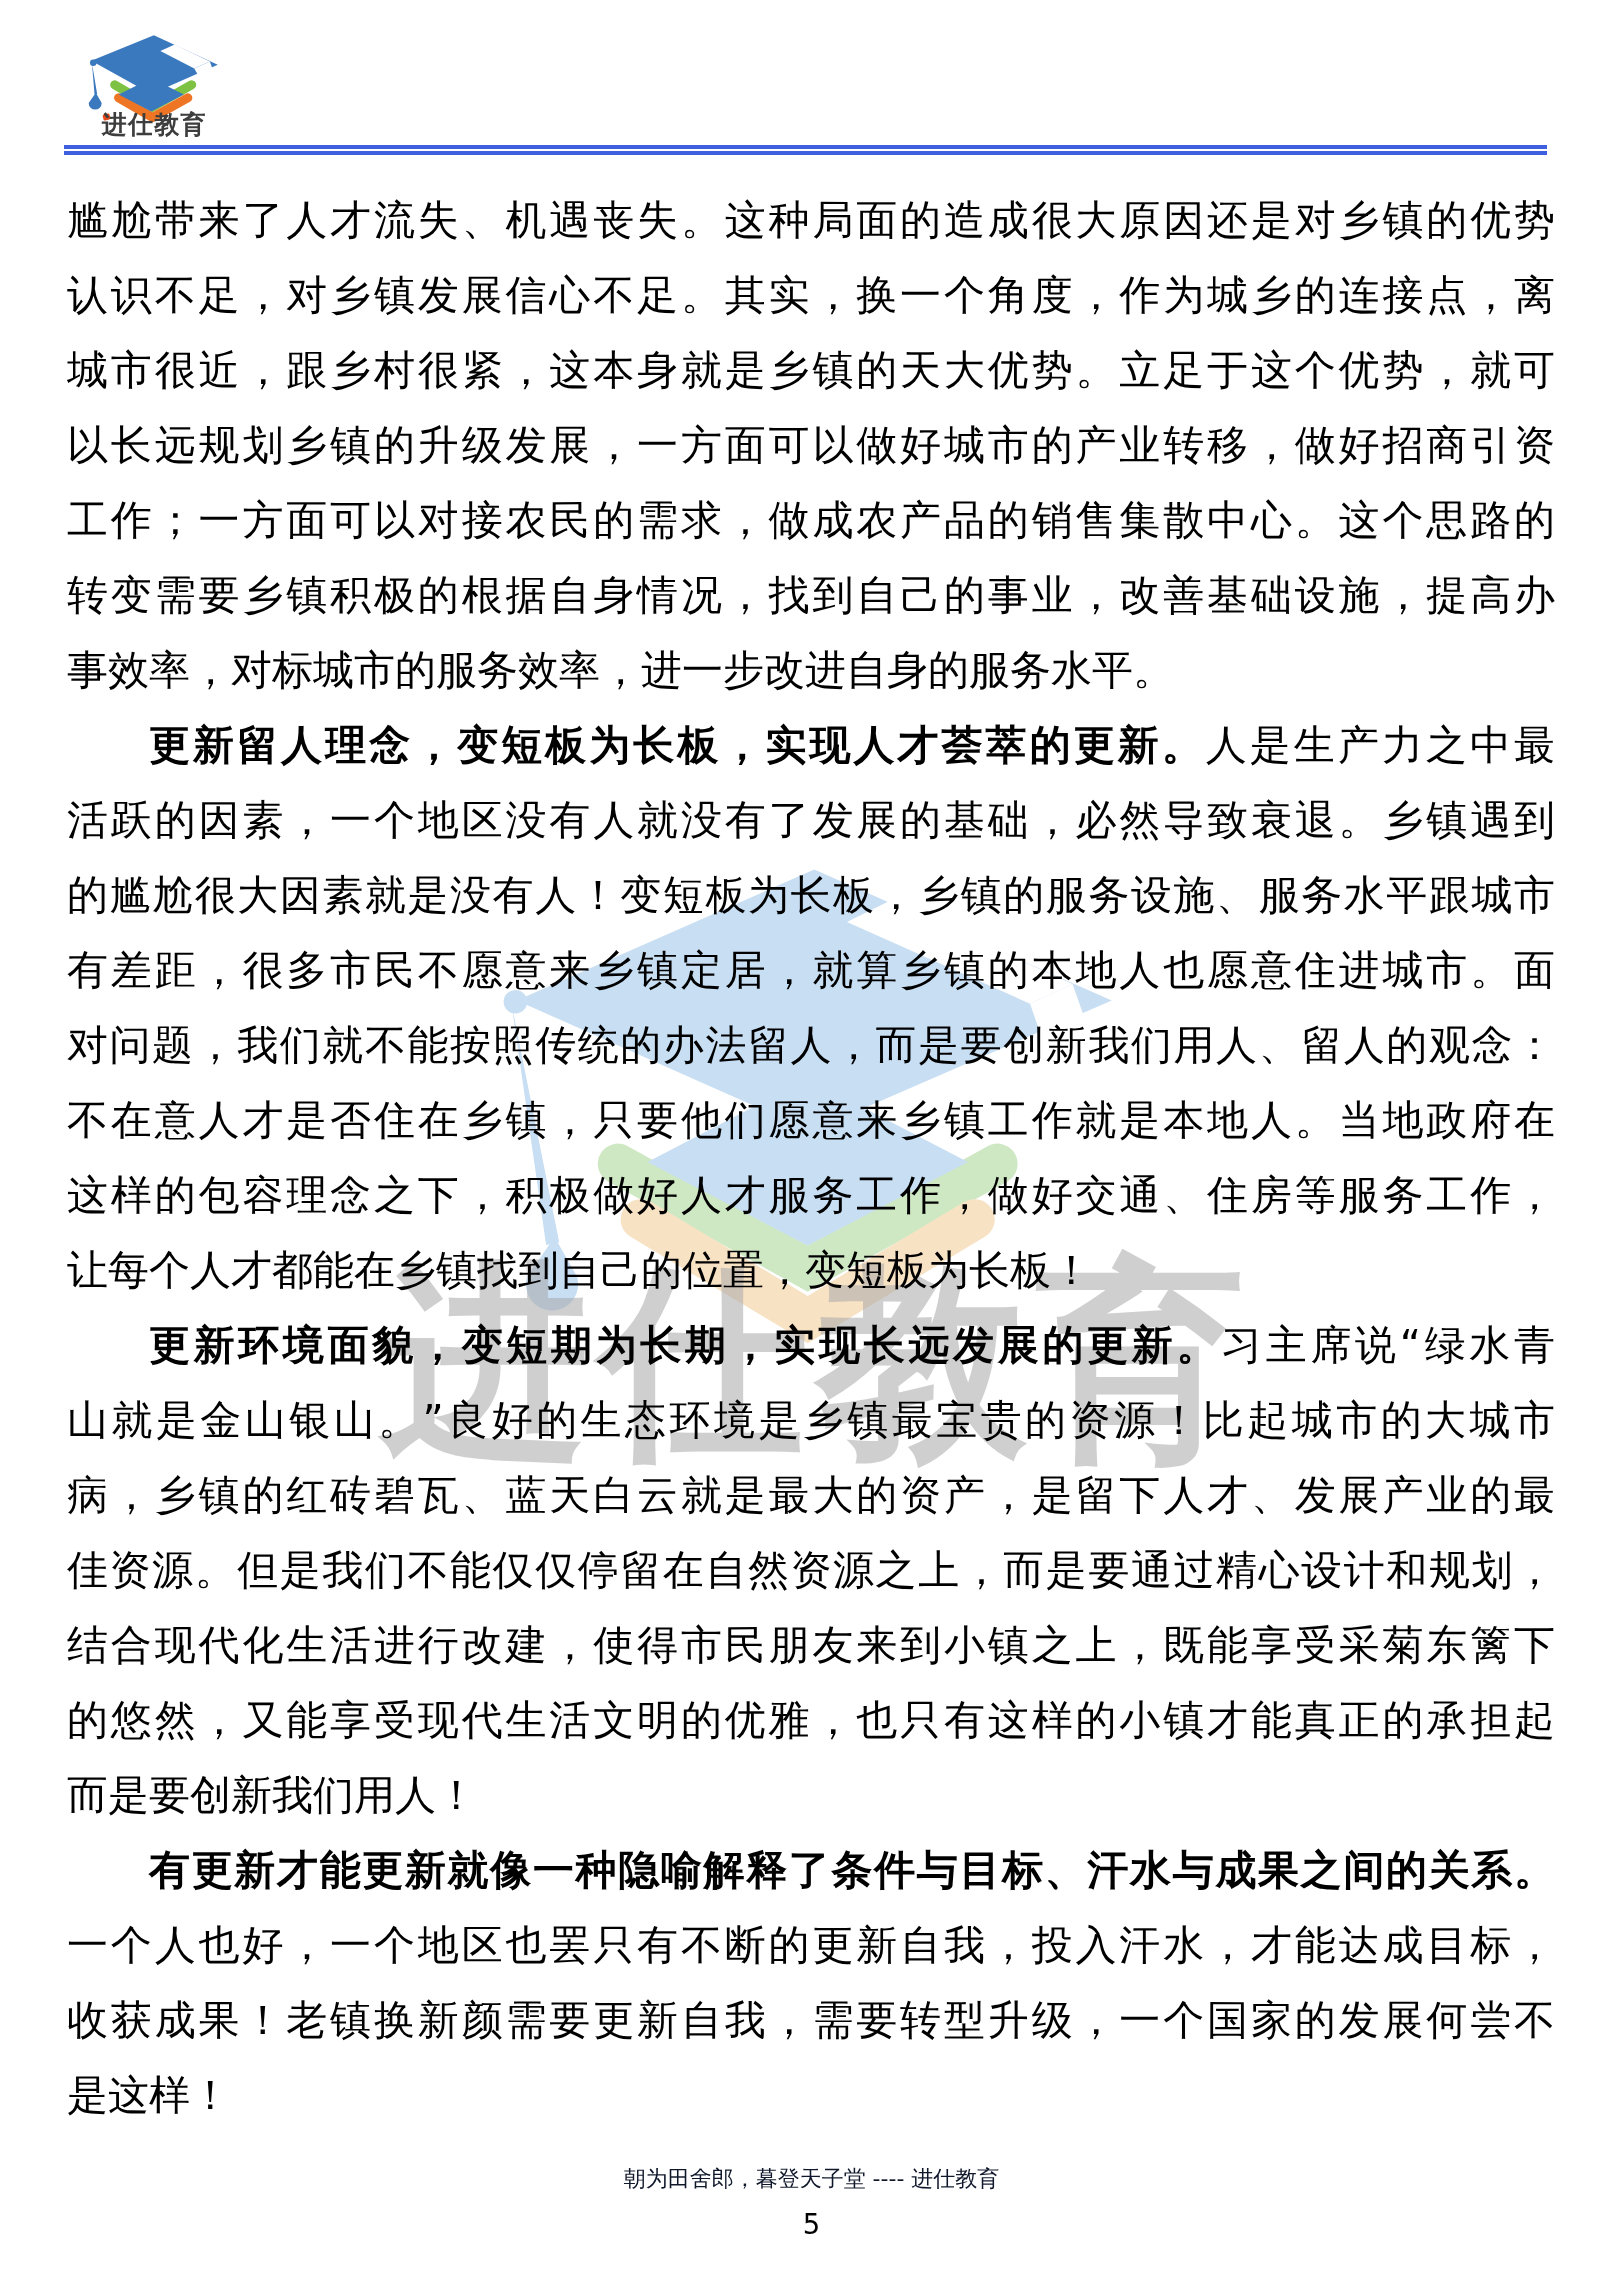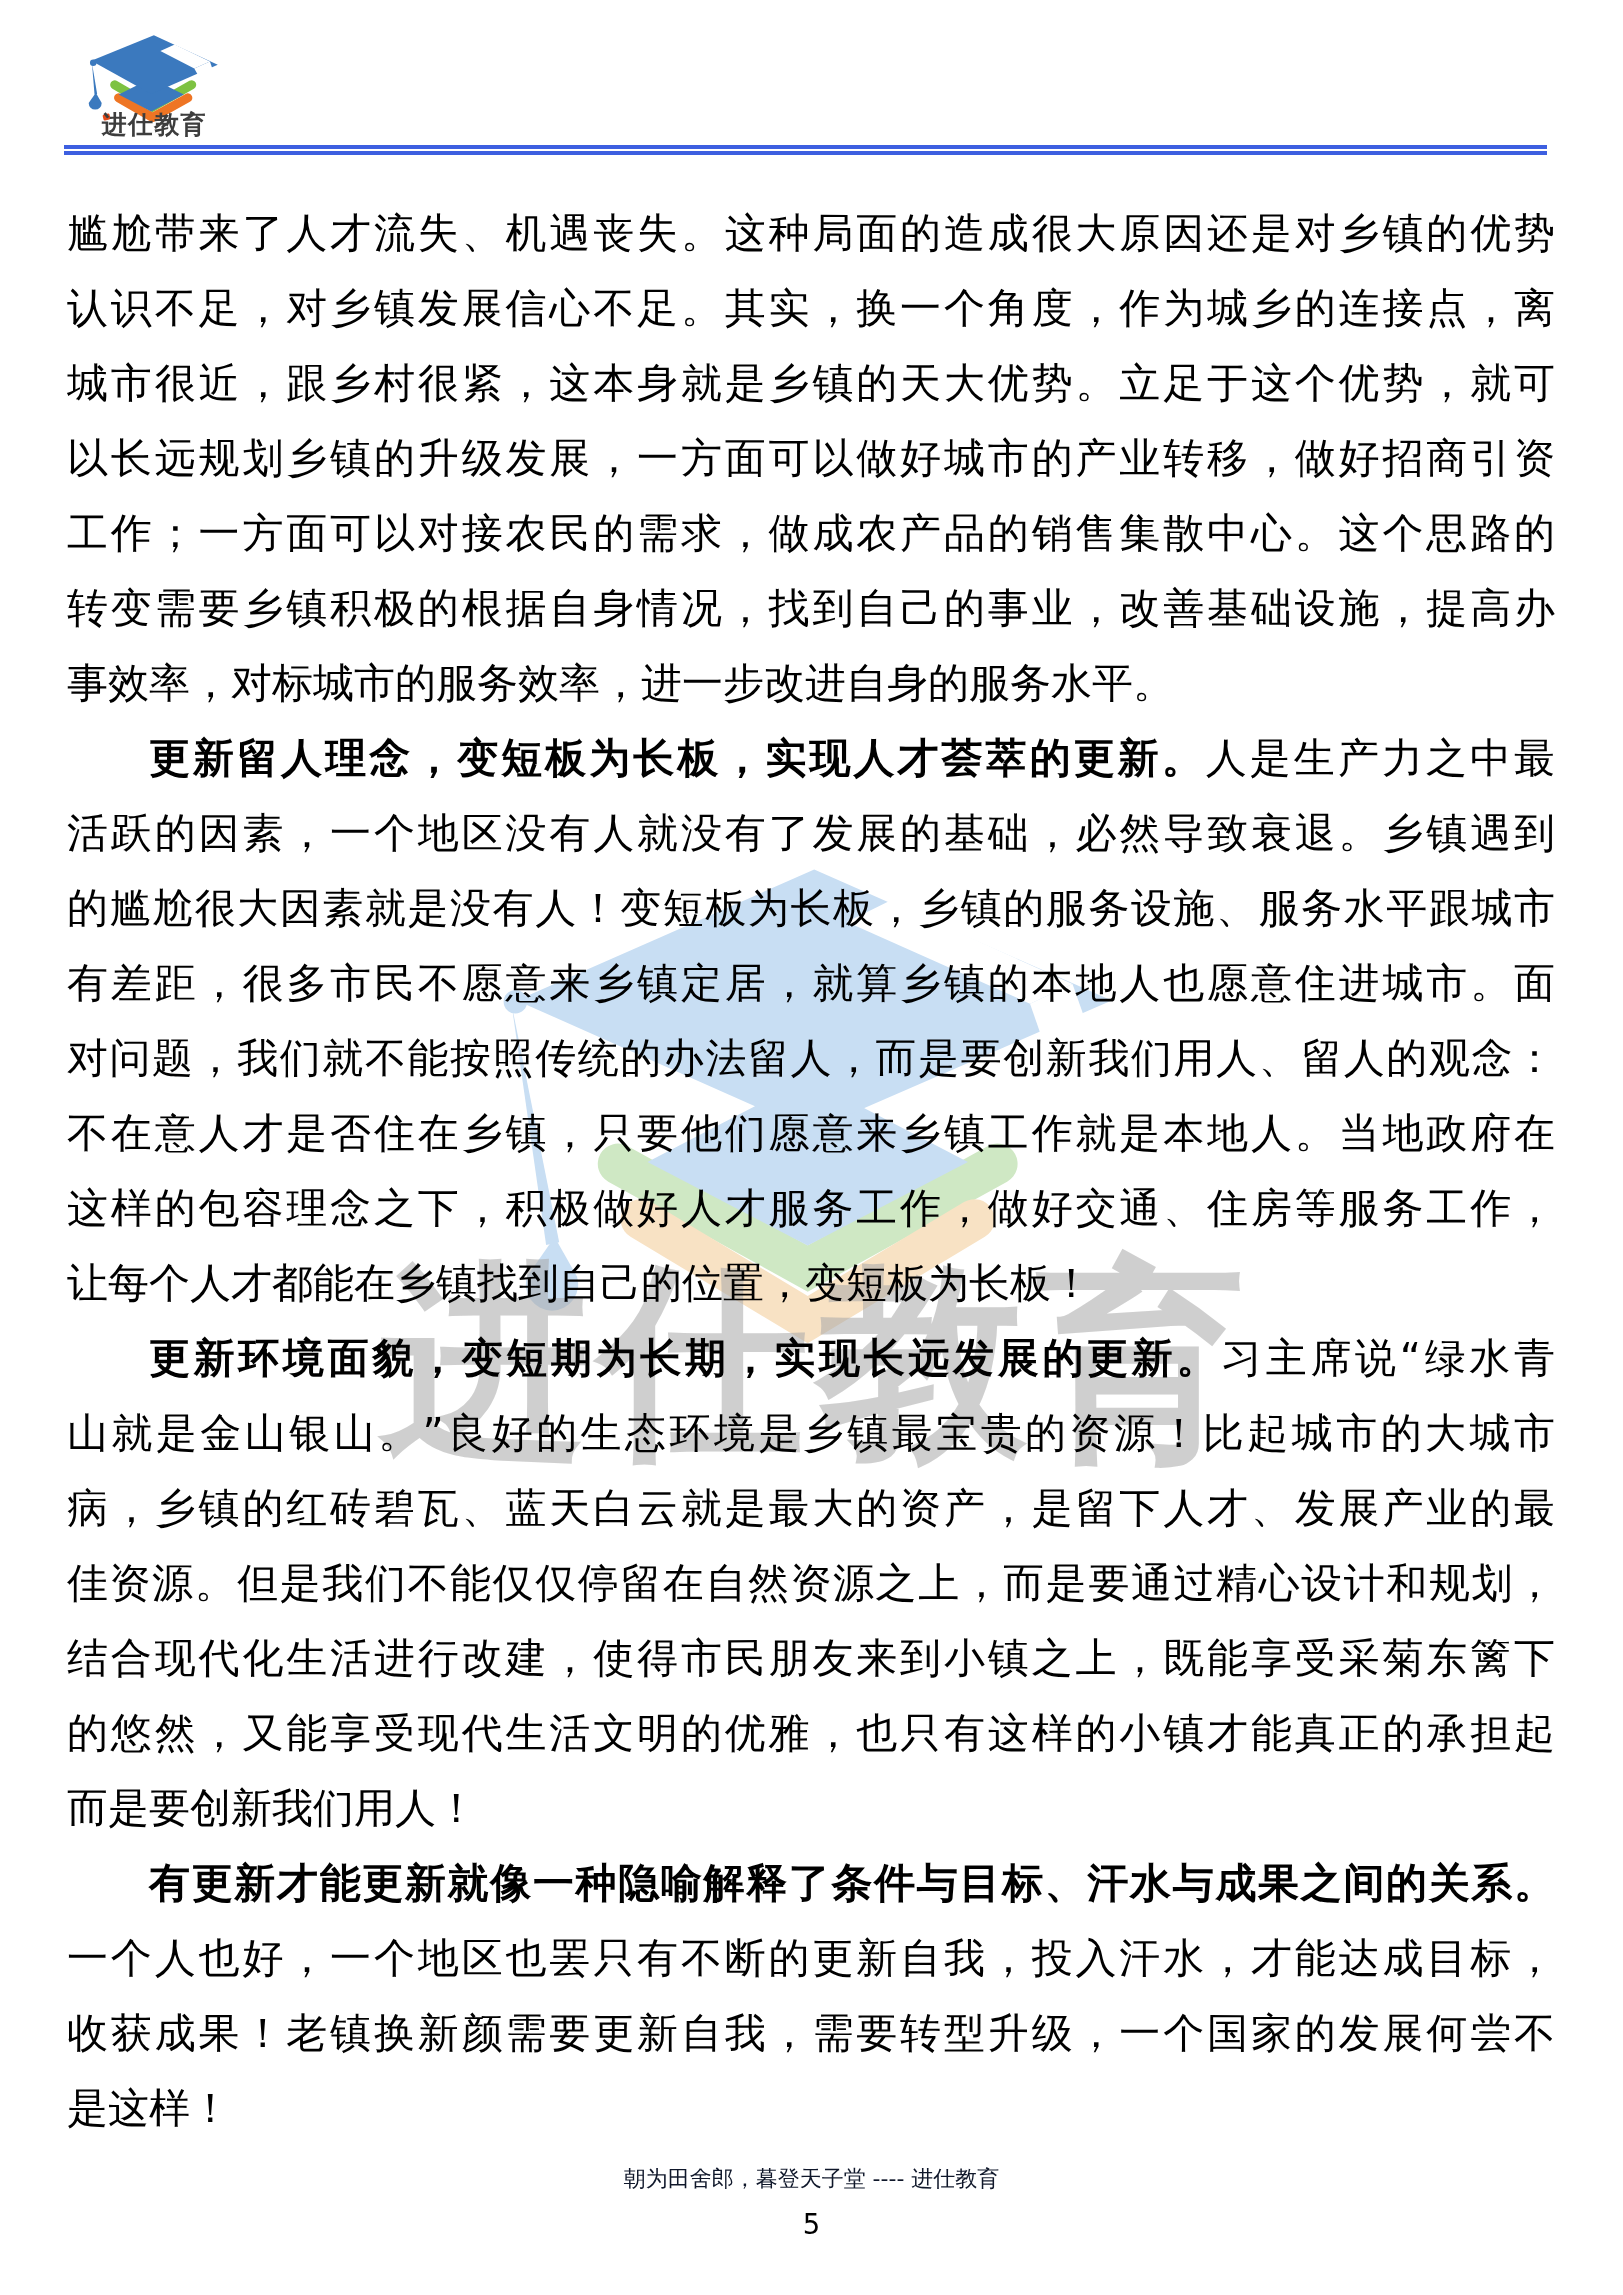--- a/index.html
+++ b/index.html
@@ -46,21 +46,21 @@
   .wm-text {
     position: absolute; left: 0; top: 404px; width: 903px;
     text-align: center; white-space: nowrap;
     font-size: 209px; font-weight: 700; line-height: 216px;
     letter-spacing: 9.2px;
     color: var(--wm-gray, #A9A9A9); opacity: 0.55;
   }
 
   
   .content {
-    position: absolute; left: 67px; top: 196px; width: 1488px;
+    position: absolute; left: 67px; top: 183px; width: 1488px;
     z-index: 2;
     font-size: 41px; color: var(--body-text, #000000);
   }
   .line {
     height: 75px; line-height: 75px;
     text-align: justify; text-align-last: justify;
     text-justify: inter-character;
   }
   .line.last { text-align-last: left; }
   .line.indent { text-indent: 82px; }

